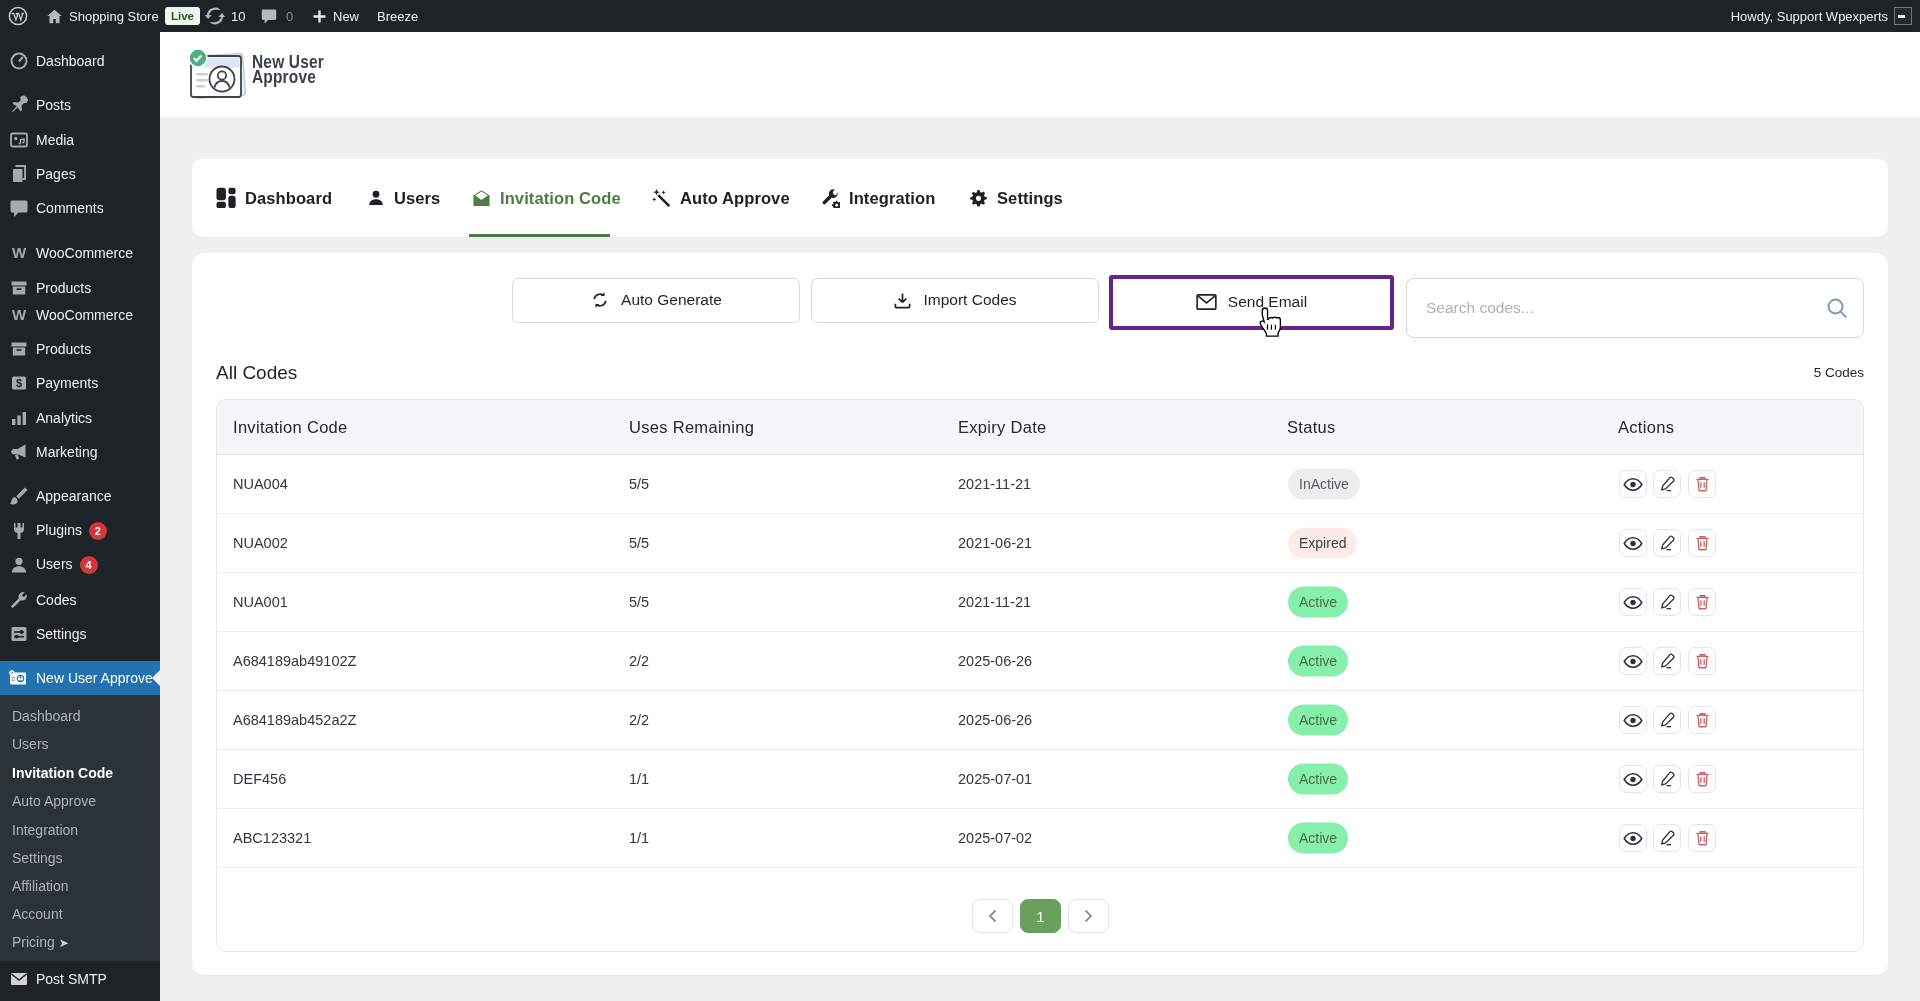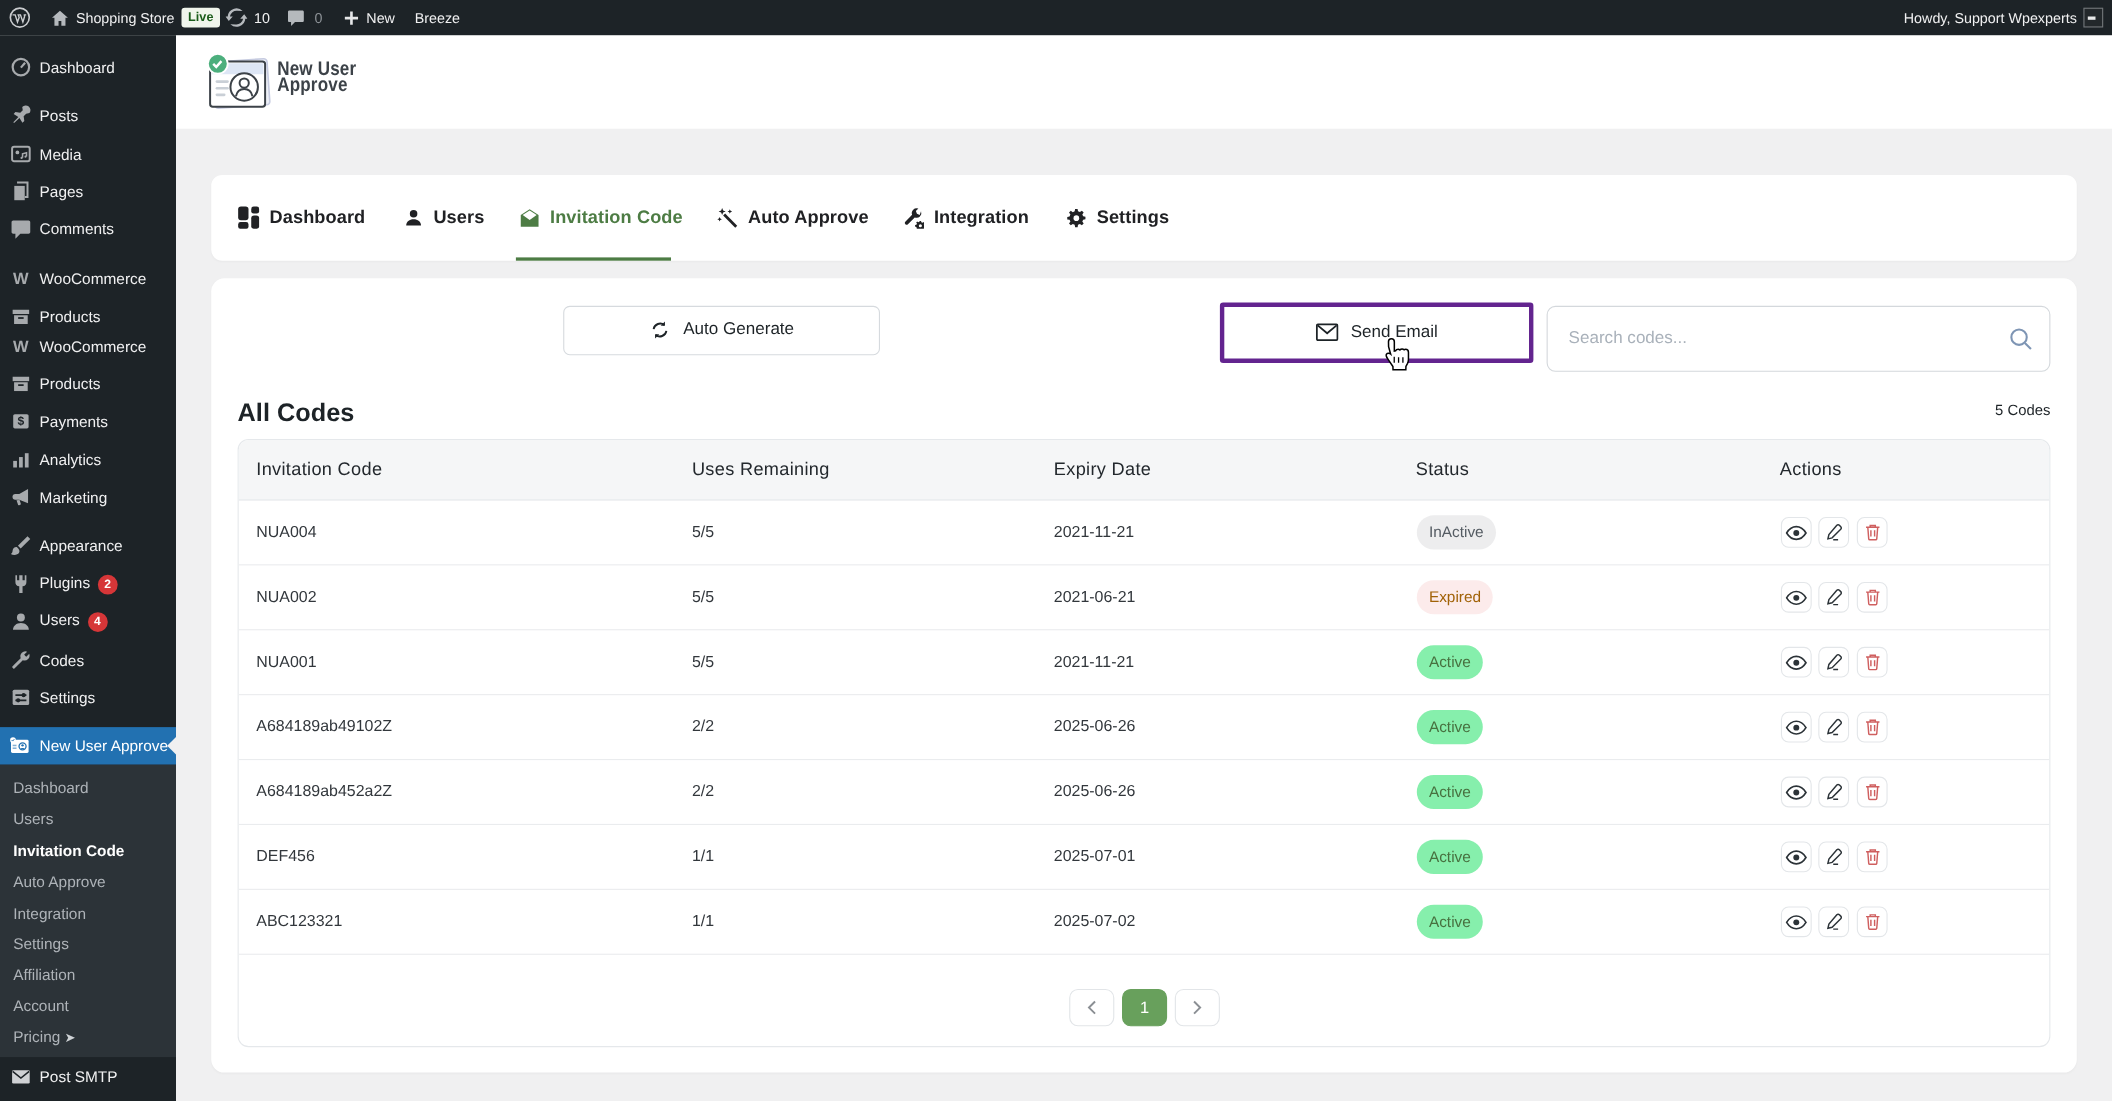--- a/index.html
+++ b/index.html
@@ -27,31 +27,31 @@
 #tabsCard{position:absolute;left:192px;top:159px;width:1696px;height:78px;background:#fff;border-radius:10px;box-shadow:0 1px 2px rgba(0,0,0,.03)}
 .tab{position:absolute;top:0;height:78px;display:flex;align-items:center;gap:9px;font-size:16.5px;font-weight:bold;color:#202124;letter-spacing:.1px}
 .tab.act{color:#4d7c44}
 #tabline{position:absolute;left:277px;top:75px;width:141px;height:3px;background:#4d7c44}
 #mainCard{position:absolute;left:192px;top:253px;width:1696px;height:722px;background:#fff;border-radius:12px;box-shadow:0 1px 2px rgba(0,0,0,.03)}
 .btn{position:absolute;top:24.5px;height:45px;background:#fff;border:1px solid #d6dade;border-radius:6px;display:flex;align-items:center;justify-content:center;gap:11px;font-size:15.5px;color:#1d2327}
 #sendwrap{position:absolute;left:917px;top:21.5px;width:285px;height:55px;border:4.5px solid #63248f;border-radius:3px;background:#fff;display:flex;align-items:center;justify-content:center;gap:11px;font-size:15.5px;color:#1d2327}
 #search{position:absolute;left:1214px;top:24.5px;width:458px;height:60px;border:1px solid #d4d8dc;border-radius:8px;background:#fff}
 #search .ph{position:absolute;left:19px;top:50%;transform:translateY(-50%);color:#a9b1ba;font-size:15.5px}
 #search svg{position:absolute;right:14px;top:50%;margin-top:-11px}
-#allcodes{position:absolute;left:24px;top:109px;font-size:23px;font-weight:bold;color:#1d2327}
+#allcodes{position:absolute;left:24px;top:109px;font-size:19px;font-weight:normal;color:#1d2327}
 #ncodes{position:absolute;right:24px;top:112px;font-size:13.5px;color:#1d2327}
 
 #tbl{position:absolute;left:24px;top:146px;width:1648px;height:553px;border:1px solid #e5e8eb;border-radius:10px;overflow:hidden;background:#fff}
 #thead{position:absolute;left:0;top:0;width:100%;height:55px;background:#f5f6f7;border-bottom:1px solid #e5e8eb}
 .hc{position:absolute;top:0;height:55px;line-height:55px;font-size:16.5px;letter-spacing:.3px;color:#23282d;font-weight:500}
 .row{position:absolute;left:0;width:100%;height:59px;border-bottom:1px solid #eaecee}
 .c{position:absolute;top:50%;transform:translateY(-50%);font-size:14.5px;color:#32373c}
 .pill{position:absolute;left:1071px;top:50%;transform:translateY(-50%);height:31px;line-height:31px;border-radius:16px;padding:0 11px;font-size:14px}
 .pill.ina{background:#ededee;color:#545b62}
-.pill.exp{background:#fcebeb;color:#a16207}
+.pill.exp{background:#fcebeb;color:#404040}
 .pill.act{background:#86efac;color:#47703f}
 .abtn{position:absolute;top:50%;margin-top:-14px;width:28px;height:28px;border:1px solid #e3e6e9;border-radius:7px;background:#fff;display:flex;align-items:center;justify-content:center}
 .pgb{position:absolute;width:41px;height:34px;border:1px solid #e2e5e8;border-radius:8px;background:#fff;display:flex;align-items:center;justify-content:center}
 .pgb.grn{background:#68a05c;border-color:#68a05c;color:#fff;font-size:15px}
 </style></head>
 <body>
 
 <div id="abar">
   <span class="it" style="left:8px">
       <svg width="20" height="20" viewBox="0 0 20 20">
@@ -304,20 +304,24 @@
   <div id="tabline"></div>
 </div>
 
 <div id="mainCard">
   <div class="btn" style="left:320px;width:288px"><svg width="20" height="20" viewBox="0 0 20 20">
         <path d="M4.2 9.2a6 6 0 0 1 9.8-3.6" fill="none" stroke="#1d2327" stroke-width="1.7"></path>
         <path d="M14.5 2.2v3.9h-3.9z" fill="#1d2327"></path>
         <path d="M15.8 10.8a6 6 0 0 1-9.8 3.6" fill="none" stroke="#1d2327" stroke-width="1.7"></path>
         <path d="M5.5 17.8v-3.9h3.9z" fill="#1d2327"></path>
       </svg> Auto Generate</div>
+  <div class="btn" style="left:619px;width:288px"><svg width="19" height="19" viewBox="0 0 20 20">
+        <path d="M10 2.5v9.5m0 0l-4-4m4 4l4-4" fill="none" stroke="#1d2327" stroke-width="1.8"></path>
+        <path d="M2.5 13.5v3a1 1 0 0 0 1 1h13a1 1 0 0 0 1-1v-3" fill="none" stroke="#1d2327" stroke-width="1.8"></path>
+      </svg> Import Codes</div>
   <div id="sendwrap"><svg width="21" height="18" viewBox="0 0 22 18">
         <rect x="1.2" y="1.5" width="19.6" height="15" rx="1" fill="none" stroke="#1d2327" stroke-width="1.7"></rect>
         <path d="M2 2.5l9 7.5 9-7.5" fill="none" stroke="#1d2327" stroke-width="1.7"></path>
       </svg> Send Email</div>
   <div id="search">
       <span class="ph">Search codes...</span>
       <svg width="23" height="23" viewBox="0 0 23 23">
         <circle cx="9.5" cy="9.5" r="7" fill="none" stroke="#7e95b4" stroke-width="1.9"></circle>
         <path d="M14.8 14.8l5.5 5.5" stroke="#7e95b4" stroke-width="1.9"></path>
       </svg>

